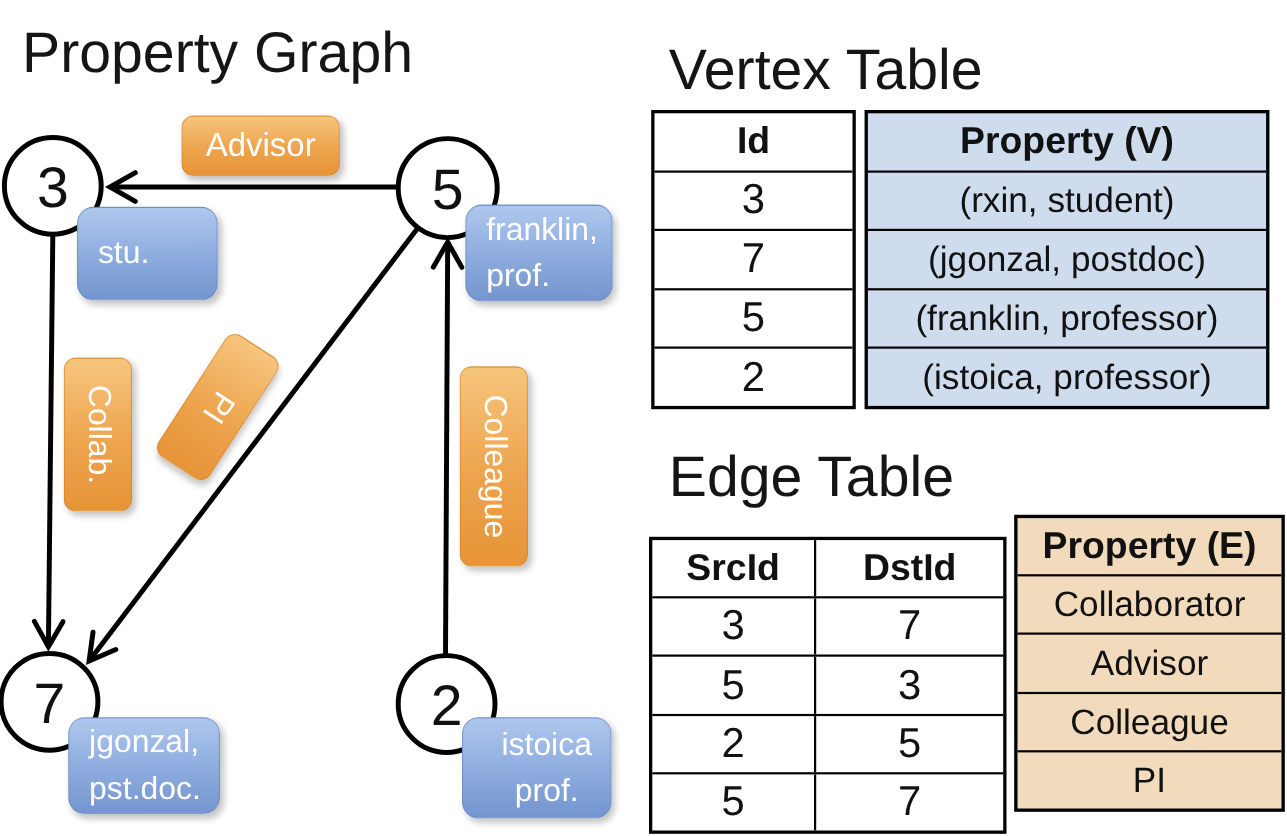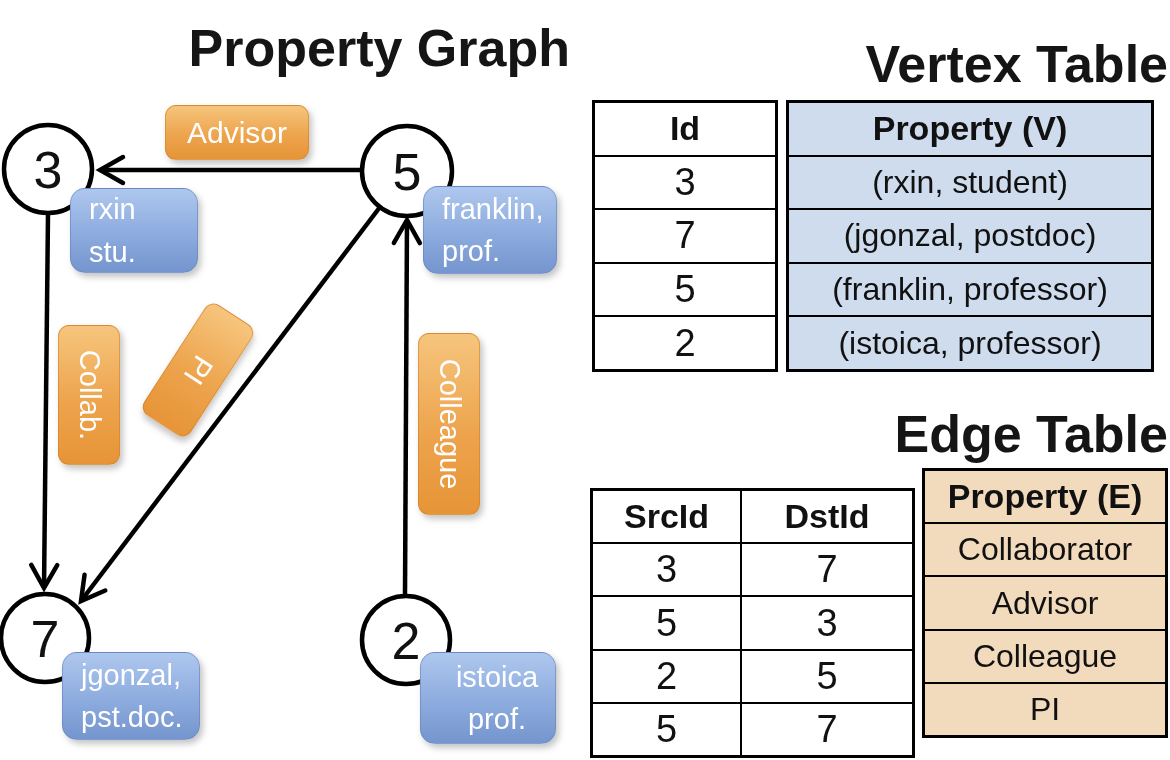--- a/index.html
+++ b/index.html
@@ -4,23 +4,24 @@
 <style>
   html,body { margin:0; padding:0; background:#ffffff; }
   .canvas {
     position:relative; width:1170px; height:760px; overflow:hidden;
     background:#ffffff;
     font-family:"Liberation Sans", sans-serif;
     color:#111;
   }
   
   .big-title {
-    position:absolute; text-align:right;
-    font-size:52px; font-weight:700; letter-spacing:0px; color:#151515;
+    position:absolute; text-align:left;
+    font-size:52px; font-weight:400; letter-spacing:0px; color:#151515;
     white-space:nowrap;
+    margin-left:20px;
   }
   
   .ebox {
     position:absolute; border-radius:11px;
     background:linear-gradient(180deg,#f6c57d 0%,#eda44d 55%,#e79437 100%);
     border:1px solid rgba(205,125,35,.55);
     box-shadow:3px 4px 6px rgba(110,110,110,.4);
     display:flex; align-items:center; justify-content:center;
     color:#fff; font-size:30px;
   }
@@ -98,21 +99,20 @@
     <span class="vtext">Collab.</span>
   </div>
   <div class="ebox" style="left:170px; top:304px; width:54px; height:130px; transform:rotate(33deg);">
     <span class="vtext">PI</span>
   </div>
   <div class="ebox" style="left:418px; top:333px; width:60px; height:180px;">
     <span class="vtext">Colleague</span>
   </div>
 
   <div class="vbox" style="left:70px; top:188px; width:128px; height:85px;">
-    <span>rxin</span>
     <span>stu.</span>
   </div>
   <div class="vbox" style="left:423px; top:186px; width:134px; height:88px;">
     <span>franklin,</span>
     <span>prof.</span>
   </div>
   <div class="vbox" style="left:62px; top:652px; width:138px; height:88px;">
     <span>jgonzal,</span>
     <span>pst.doc.</span>
   </div>

